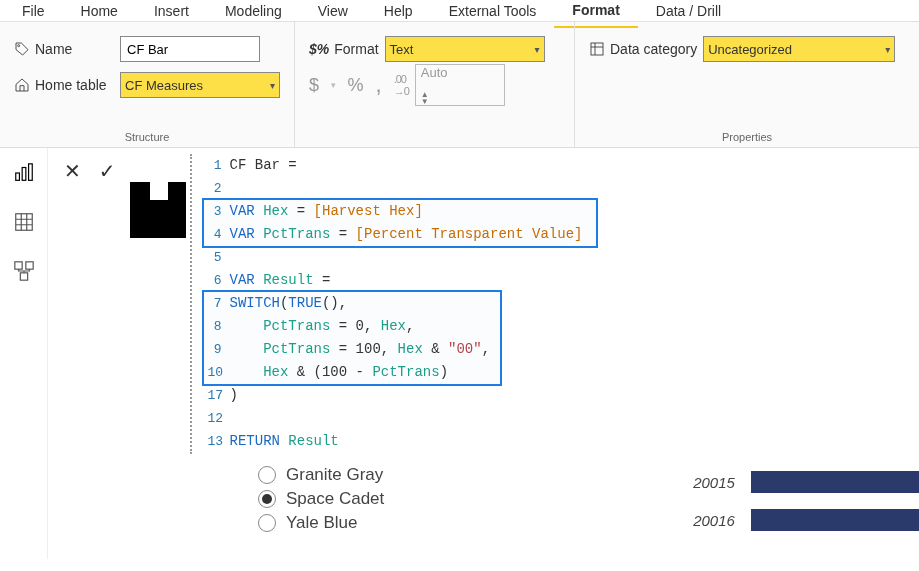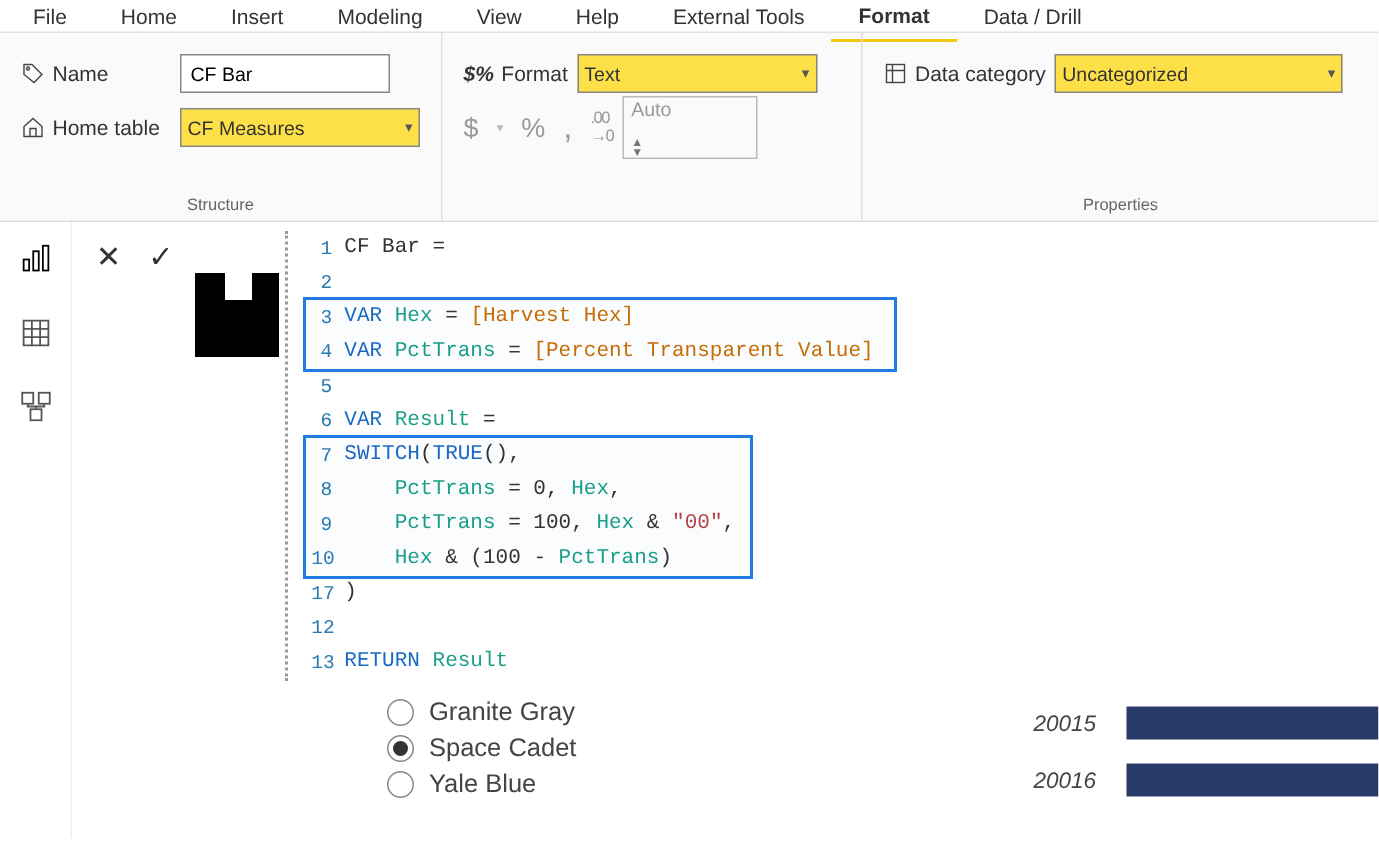--- a/index.html
+++ b/index.html
@@ -57,21 +57,21 @@
   .var { color: #1ca089; }
   .measure { color: #c96e00; }
   .str { color: #b84343; }
   .fn { color: #1a69c4; }
   .num { color: #333; }
   .txt { color: #333; }
 
   .highlight-box { position: absolute; border: 2px solid #1f7ce0; background: rgba(31,124,224,0.02); pointer-events:none; }
 
   
-  .bottom-overlay { position: absolute; bottom: 0; left: 170px; right: 0; height: 100px; display:flex; }
+  .bottom-overlay { position: absolute; bottom: 0; left: 170px; right: 0; height: 100px; display:flex;text-align:center; }
   .radio-list { padding: 4px 0 0 40px; flex:1; }
   .radio-item { display:flex; align-items:center; gap:10px; font-size:17px; color:#444; padding:2px 0; }
   .radio-item .radio { width:18px; height:18px; border:1.5px solid #888; border-radius:50%; display:flex; align-items:center; justify-content:center;}
   .radio-item.selected .radio::after { content:''; width:10px; height:10px; background:#333; border-radius:50%; }
 
   .bars-panel { width:230px; display:flex; flex-direction:column; gap:16px; padding-top:12px;font-style:italic;}
   .bar-row { display:flex; align-items:center; gap:12px; }
   .bar-row .lbl { font-size:15px; color:#444; width:50px; }
   .bar-row .bar { flex:1; height:22px; background:#2a3a6b; }
 

